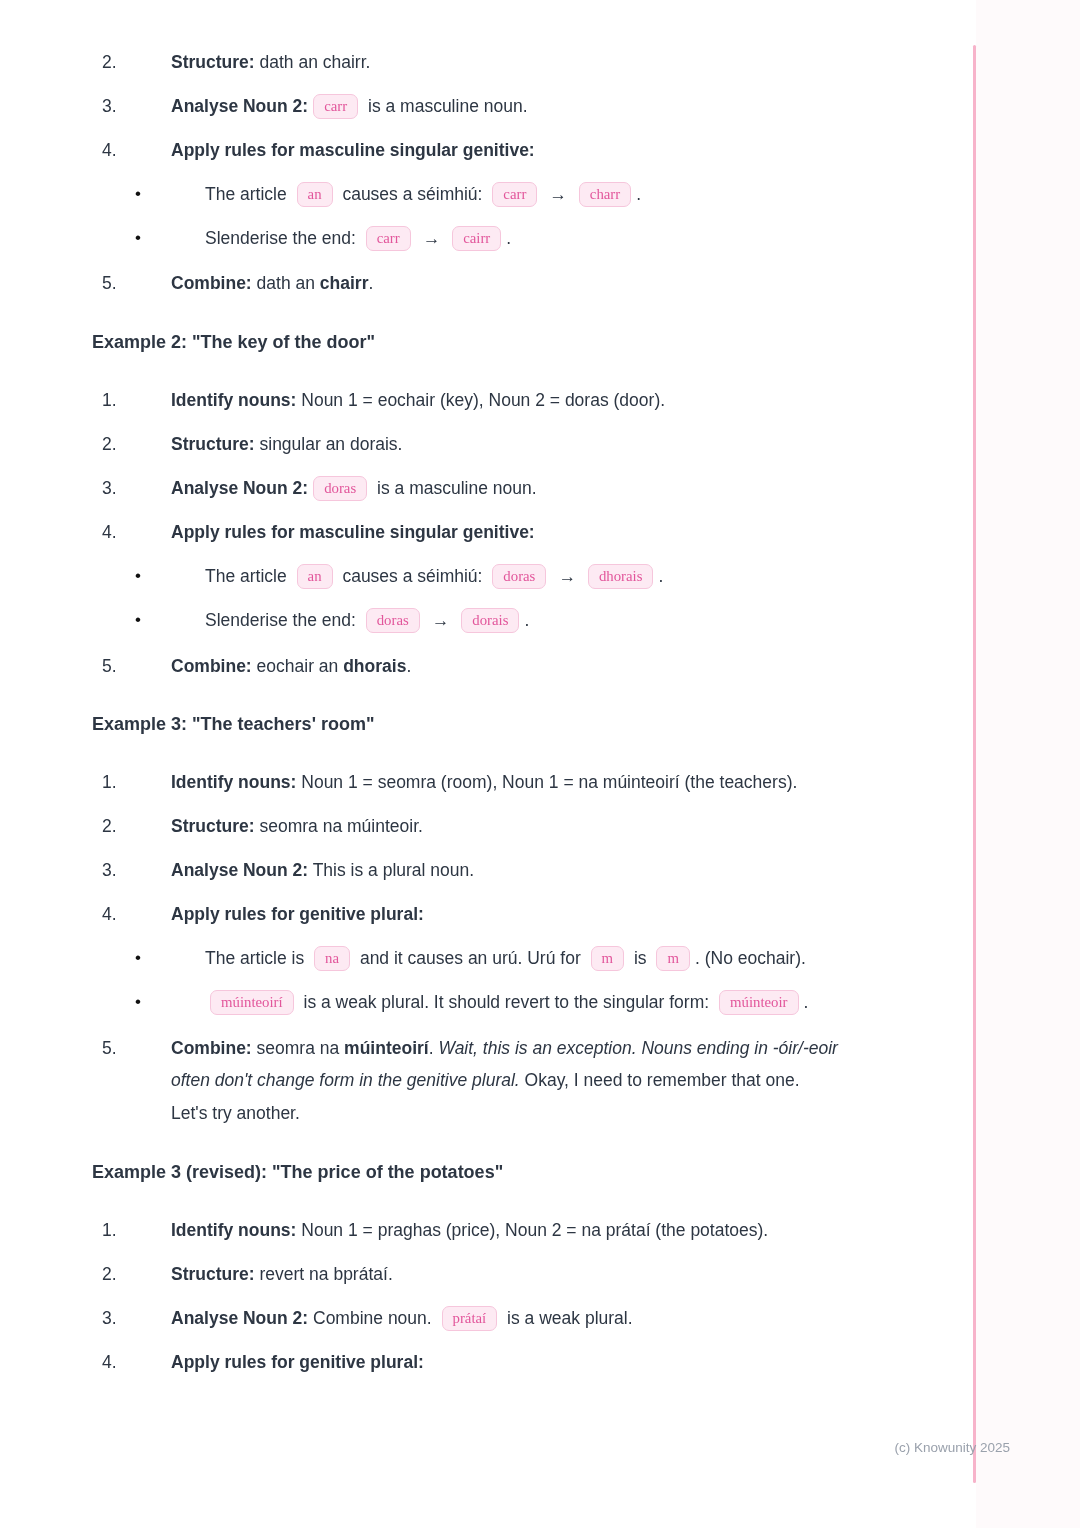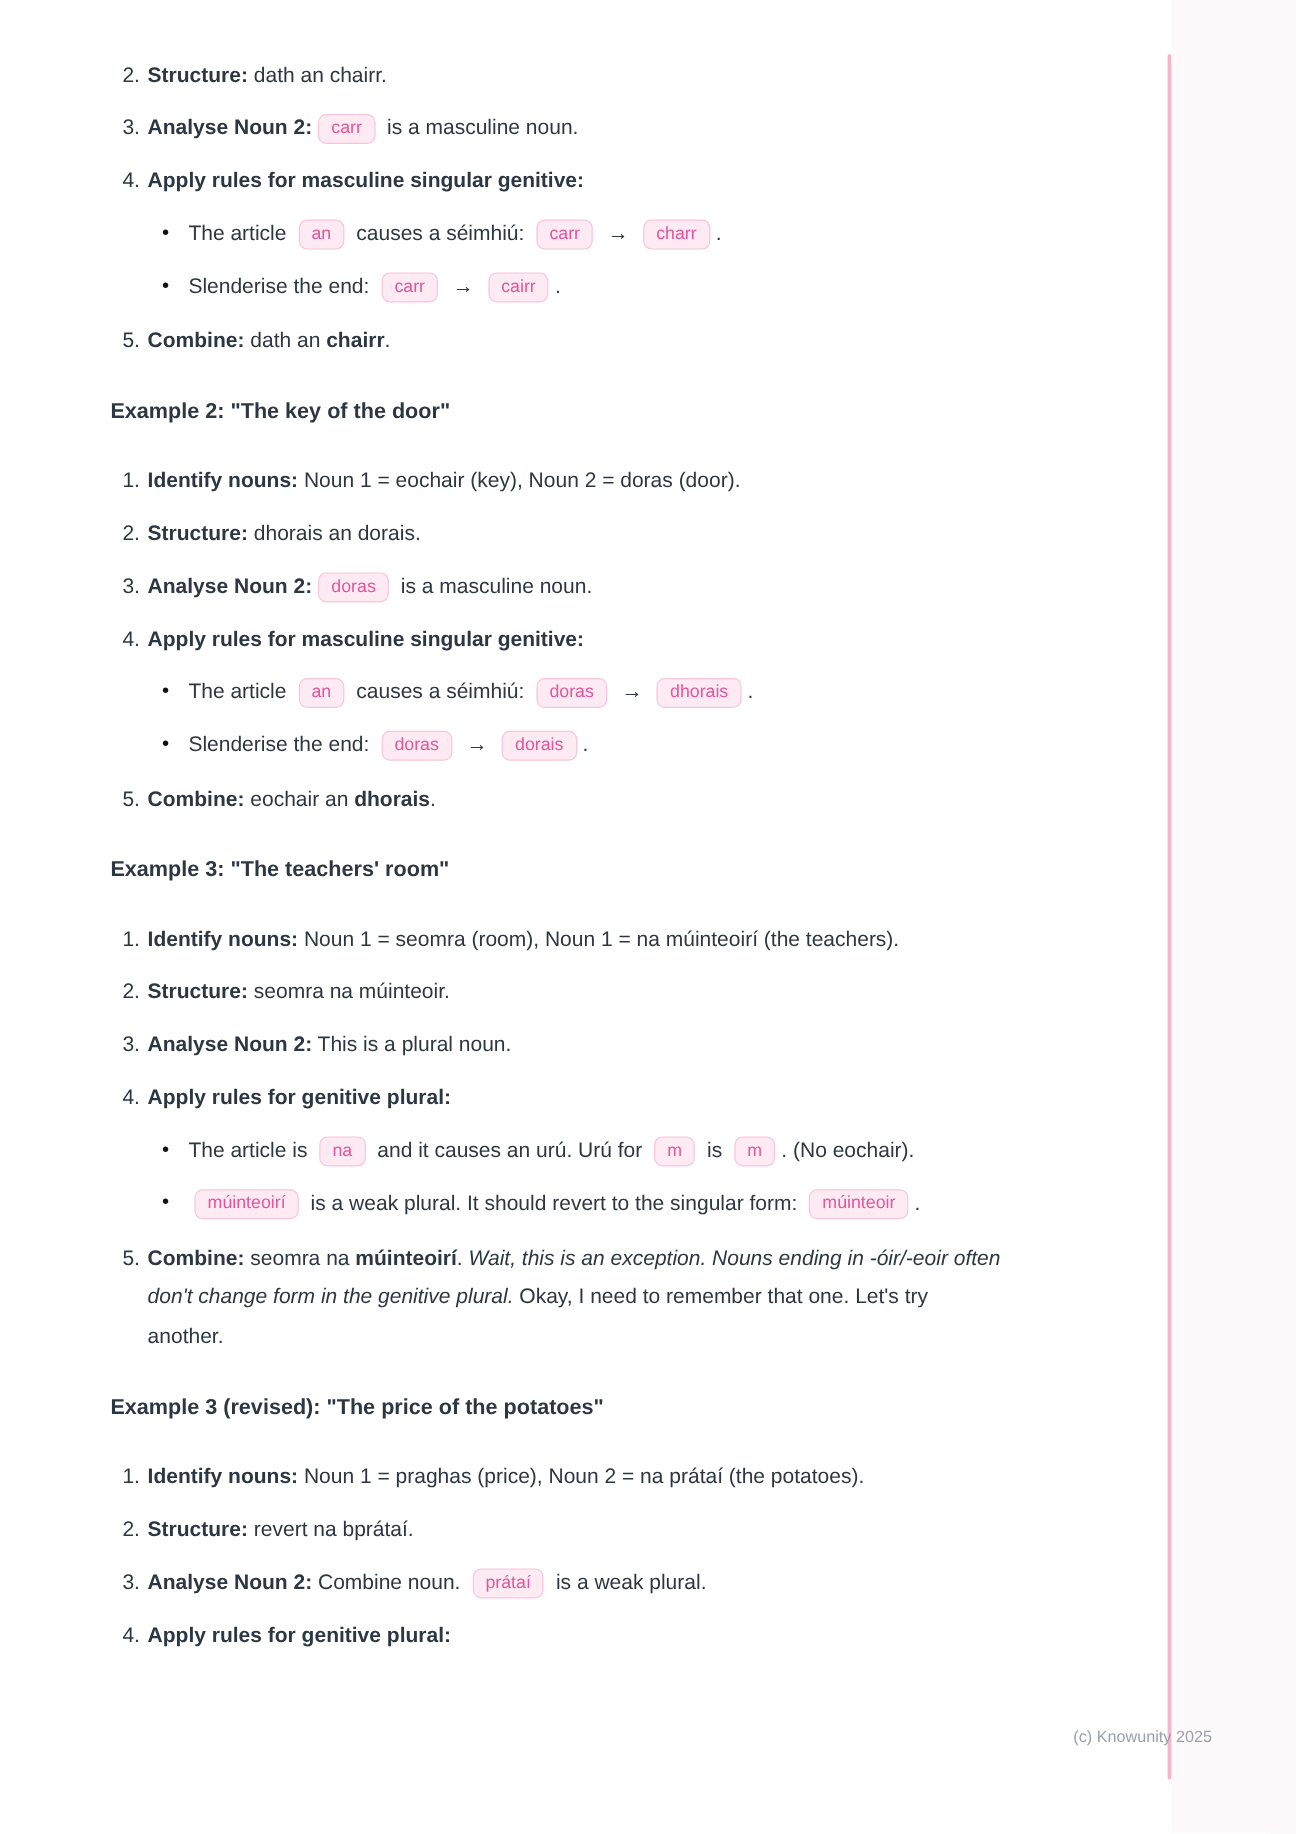--- a/index.html
+++ b/index.html
@@ -35,42 +35,42 @@
   .num-item {
     display: flex;
     margin-bottom: 11px;
   }
   .num-item.gap { margin-top: 13px; }
   .num {
     flex: none;
     width: 31px;
     padding-left: 10px;
   }
-  .content { flex: 1; min-width: 0; }
+  .content { flex: 1; min-width: 0; margin-left: 48px; }
   .bullet-item {
     display: flex;
     margin-bottom: 11px;
     padding-left: 43px;
   }
   .dot {
     flex: none;
     width: 22px;
     font-size: 17px;
     color: #111;
   }
   .heading {
     font-weight: 700;
     font-size: 18px;
     margin: 26px 0 24px 0;
   }
   strong { font-weight: 700; }
   em { font-style: italic; }
   .chip {
     display: inline-block;
-    font-family: Liberation Sans, sans-serif;
+    font-family: Liberation Serif, serif;
     font-size: 14.8px;
     line-height: 1.45;
     color: #e2569b;
     background: #fdeaf3;
     border: 1px solid #f6c6dc;
     border-radius: 7px;
     padding: 1px 10px;
     margin: 0 5px;
     position: relative;
     top: -1px;
@@ -122,21 +122,21 @@
         <span class="num">5.</span>
         <span class="content"><strong>Combine:</strong><span> dath an </span><strong>chairr</strong><span>.</span></span>
       </div>
       <div class="heading">Example 2: "The key of the door"</div>
       <div class="num-item">
         <span class="num">1.</span>
         <span class="content"><strong>Identify nouns:</strong><span> Noun 1 = eochair (key), Noun 2 = doras (door).</span></span>
       </div>
       <div class="num-item">
         <span class="num">2.</span>
-        <span class="content"><strong>Structure:</strong><span> dhorais an dorais.</span></span>
+        <span class="content"><strong>Structure:</strong><span> singular an dorais.</span></span>
       </div>
       <div class="num-item">
         <span class="num">3.</span>
         <span class="content"><strong>Analyse Noun 2:</strong><code class="chip">doras</code><span> is a masculine noun.</span></span>
       </div>
       <div class="num-item">
         <span class="num">4.</span>
         <span class="content"><strong>Apply rules for masculine singular genitive:</strong></span>
       </div>
       <div class="bullet-item">

